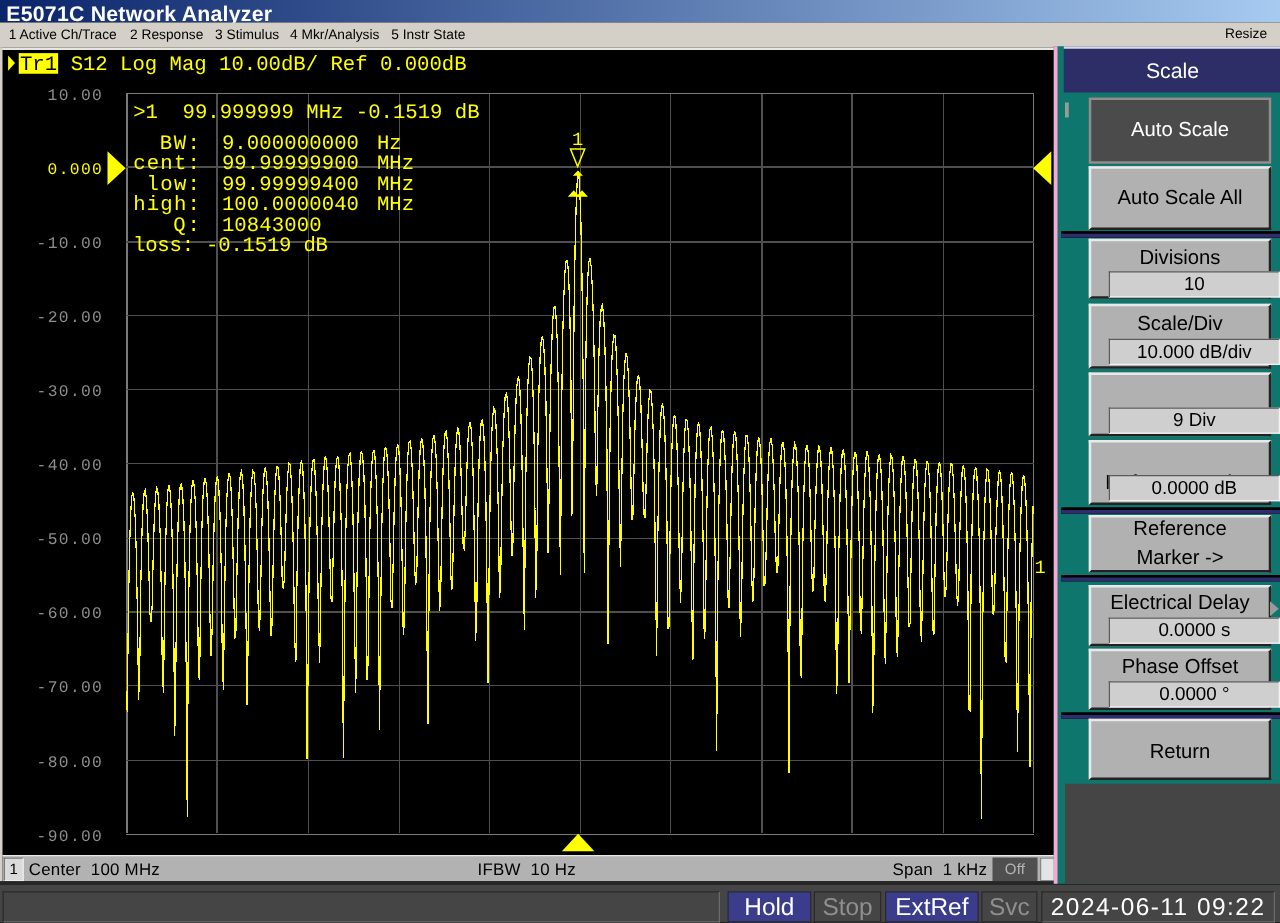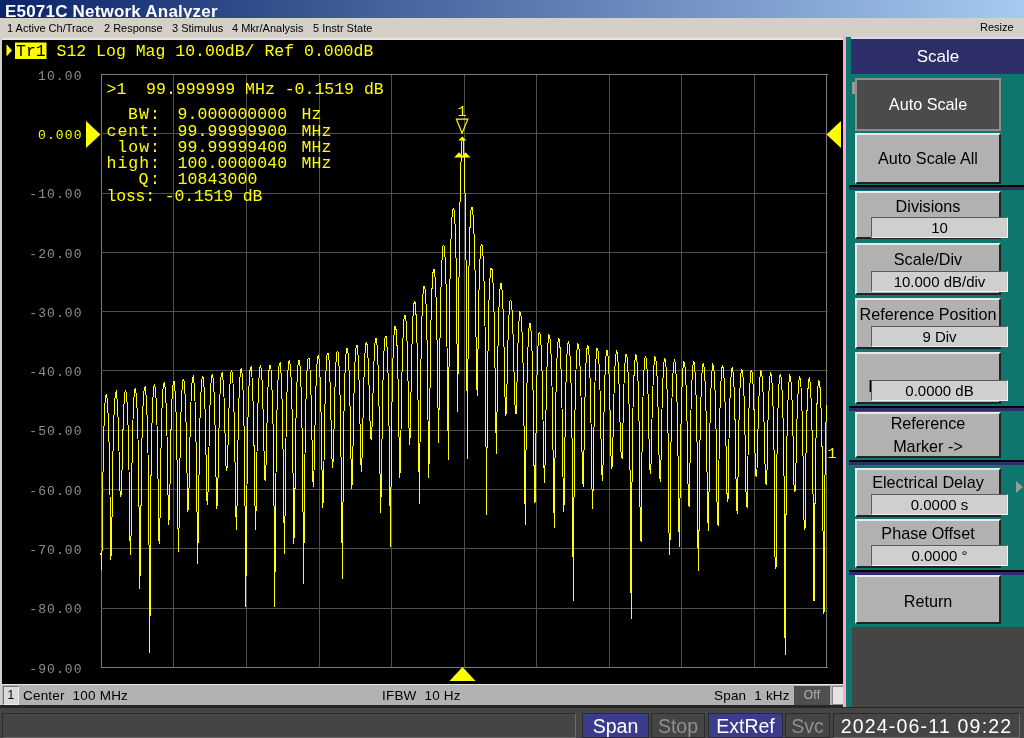--- a/index.html
+++ b/index.html
@@ -16,21 +16,21 @@
 .off{position:absolute;left:792px;top:1px;width:36px;height:19px;background:#4f4f4f;color:#b4b4b4;text-align:center;font-size:12px;line-height:18px}
 .sbx{position:absolute;left:830px;top:1px;width:13px;height:19px;background:#e4e4e4;border:1px solid #888}
 .status{left:0;top:705px;width:1024px;height:33px;background:#454545;border-top:3px solid #262626}
 .status .inset{position:absolute;left:2px;top:5px;width:574px;height:25px;border:1px solid #2a2a2a;border-right-color:#6a6a6a;border-bottom-color:#6a6a6a}
 .sseg{position:absolute;top:5px;height:25px;color:#fff;font-size:19.5px;text-align:center;line-height:25px}
 .sblue{background:#3c3c8c;border:1px solid #2a2a2a}
 .sgray{background:#454545;color:#8f8f8f;border:1px solid #2a2a2a}
 .sdate{position:absolute;left:833px;top:5px;width:187px;height:25px;border:1px solid #2a2a2a;border-right-color:#6a6a6a;border-bottom-color:#6a6a6a;color:#fff;font-size:19.5px;letter-spacing:1.2px;text-align:center;line-height:24px}
 
 .panel{left:843px;top:37px;width:181px;height:670px;background:#0f766e;border-left:3px solid #f9a8d4}
-.btn{position:absolute;left:9px;width:146px;background:#b1b1b1;border:2px solid #e9e9e9;border-bottom-color:#222;border-right-color:#222;color:#000;font-size:16.2px;text-align:center}
+.btn{position:absolute;left:25px;width:146px;background:#b1b1b1;border:2px solid #e9e9e9;border-bottom-color:#222;border-right-color:#222;color:#000;font-size:16.2px;text-align:center}
 .btn .vb{position:absolute;left:14px;width:137px;height:21px;background:#cfcfcf;border:1px solid #5a5a5a;border-bottom-color:#f2f2f2;border-right-color:#f2f2f2;font-size:15px;text-align:center;line-height:20px}
 .hdr{position:absolute;left:5px;top:0px;width:174px;height:37px;background:#2d2d68;border-top:2px solid #d8d8e8;color:#fff;font-size:17px;text-align:center;line-height:36px}
 .dark{background:#4b4b4b;border:2px solid #8e8e8e;color:#fff}
 .bsep{position:absolute;left:3px;width:176px;height:5px;background:#000;border-top:1px solid #000;border-bottom:1px solid #000}
 .bsep div{margin-top:1px;height:3px;background:#2e2e6e}
 .filler{position:absolute;left:6px;top:590px;width:175px;height:80px;background:#454545}
 </style></head>
 <body>
 <div id="scr">
   <div class="abs title">
@@ -119,21 +119,21 @@
     <div class="c1">1</div>
     <span style="position:absolute;left:21px;top:3px">Center&nbsp; 100 MHz</span>
     <span style="position:absolute;left:380px;top:3px">IFBW&nbsp; 10 Hz</span>
     <span style="position:absolute;left:712px;top:3px">Span&nbsp; 1 kHz</span>
     <div class="off">Off</div>
     <div class="sbx"></div>
   </div>
 
   <div class="abs status">
     <div class="inset"></div>
-    <div class="sseg sblue" style="left:582px;width:67px">Span</div>
+    <div class="sseg sblue" style="left:582px;width:67px">Hold</div>
     <div class="sseg sgray" style="left:651px;width:54px">Stop</div>
     <div class="sseg sblue" style="left:708px;width:75px">ExtRef</div>
     <div class="sseg sgray" style="left:785px;width:45px">Svc</div>
     <div class="sdate">2024-06-11 09:22</div>
   </div>
 
   <div class="abs panel">
     <div class="hdr">Scale</div>
     <div class="btn dark" style="top:41px;height:52.5px">
         <div style="margin-top:15px">Auto Scale</div>
@@ -146,21 +146,20 @@
       </div>
     <div class="btn" style="top:153.5px;height:48.5px">
         <div style="margin-top:4px">Divisions</div>
         <div class="vb" style="top:24px">10</div>
       </div>
     <div class="btn" style="top:206px;height:51.5px">
         <div style="margin-top:5px">Scale/Div</div>
         <div class="vb" style="top:26px">10.000 dB/div</div>
       </div>
     <div class="btn" style="top:260.5px;height:51.5px">
-        <div style="margin-top:5px">Reference Position</div>
         <div class="vb" style="top:26px">9 Div</div>
       </div>
     <div class="btn" style="top:315px;height:51.5px">
         <div style="margin-top:23px">Reference Value</div>
         <div class="vb" style="top:26px">0.0000 dB</div>
       </div>
     <div class="bsep" style="top:368.5px">
         <div></div>
       </div>
     <div class="btn" style="top:374.5px;height:46.5px">

